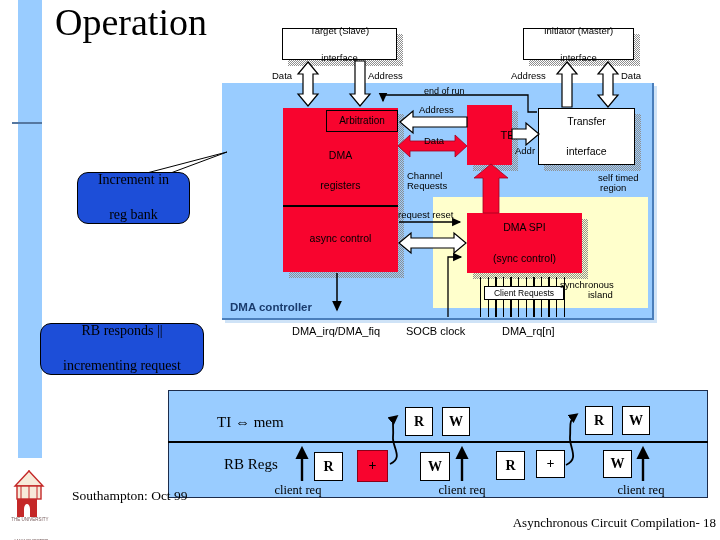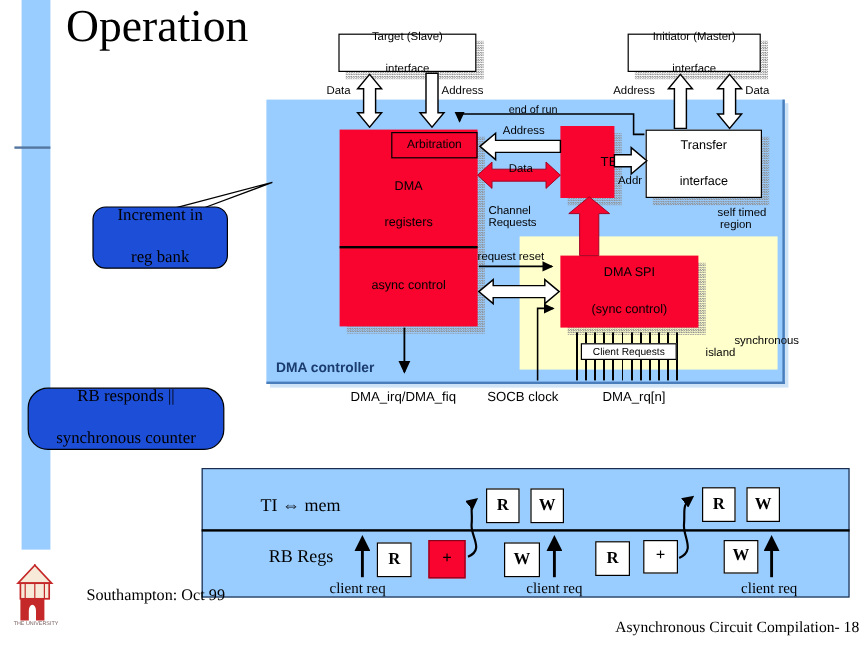--- a/index.html
+++ b/index.html
@@ -95,35 +95,35 @@
   <div class="box redbox ctr" style="left:467px;top:213px;width:115px;height:60px;font-size:10.5px;line-height:1.4;color:#000;">
     <span>DMA SPI</span>
     <span>(sync control)</span>
   </div>
 
   <div class="abs" style="left:480px;top:277px;width:85px;height:40px;z-index:3;
               background:repeating-linear-gradient(90deg,#000 0 1.5px,rgba(0,0,0,0) 1.5px 7.6px);"></div>
   <div class="box whitebox ctr" style="left:484px;top:286px;width:80px;height:14px;font-size:8.5px;z-index:4;">
     <span>Client Requests</span>
   </div>
-  <div class="lbl" style="left:612px;top:280px;">synchronous</div>
+  <div class="lbl" style="left:560px;top:280px;">synchronous</div>
   <div class="lbl" style="left:588px;top:290px;">island</div>
 
   <div class="lbl" style="left:230px;top:301px;font-weight:bold;font-size:11.5px;color:#1a3c6e;">DMA controller</div>
   <div class="lbl" style="left:292px;top:325px;font-size:11px;">DMA_irq/DMA_fiq</div>
   <div class="lbl" style="left:406px;top:325px;font-size:11px;">SOCB clock</div>
   <div class="lbl" style="left:502px;top:325px;font-size:11px;">DMA_rq[n]</div>
 
   <div class="callout ctr" style="left:77px;top:172px;width:111px;height:50px;">
     <span>Increment in</span>
     <span>reg bank</span>
   </div>
-  <div class="callout ctr" style="left:23px;top:323px;width:162px;height:50px;border-radius:17px;">
+  <div class="callout ctr" style="left:40px;top:323px;width:162px;height:50px;">
     <span>RB responds ||</span>
-    <span>synchronous counter</span>
+    <span>incrementing request</span>
   </div>
 
   <div class="abs fill" style="left:168px;top:390px;width:540px;height:108px;background:#99ccff;border:1.5px solid #1c2c4c;box-sizing:border-box;"></div>
   <div class="abs" style="left:168px;top:441px;width:540px;height:2px;background:#000;z-index:3;"></div>
   <div class="lbl serif" style="left:217px;top:414px;font-size:15px;">TI ⇔ mem</div>
   <div class="lbl serif" style="left:224px;top:456px;font-size:15px;">RB Regs</div>
 
   <div class="rw" style="left:405px;top:407px;width:28px;height:29px;">
       <span>R</span>
     </div>

